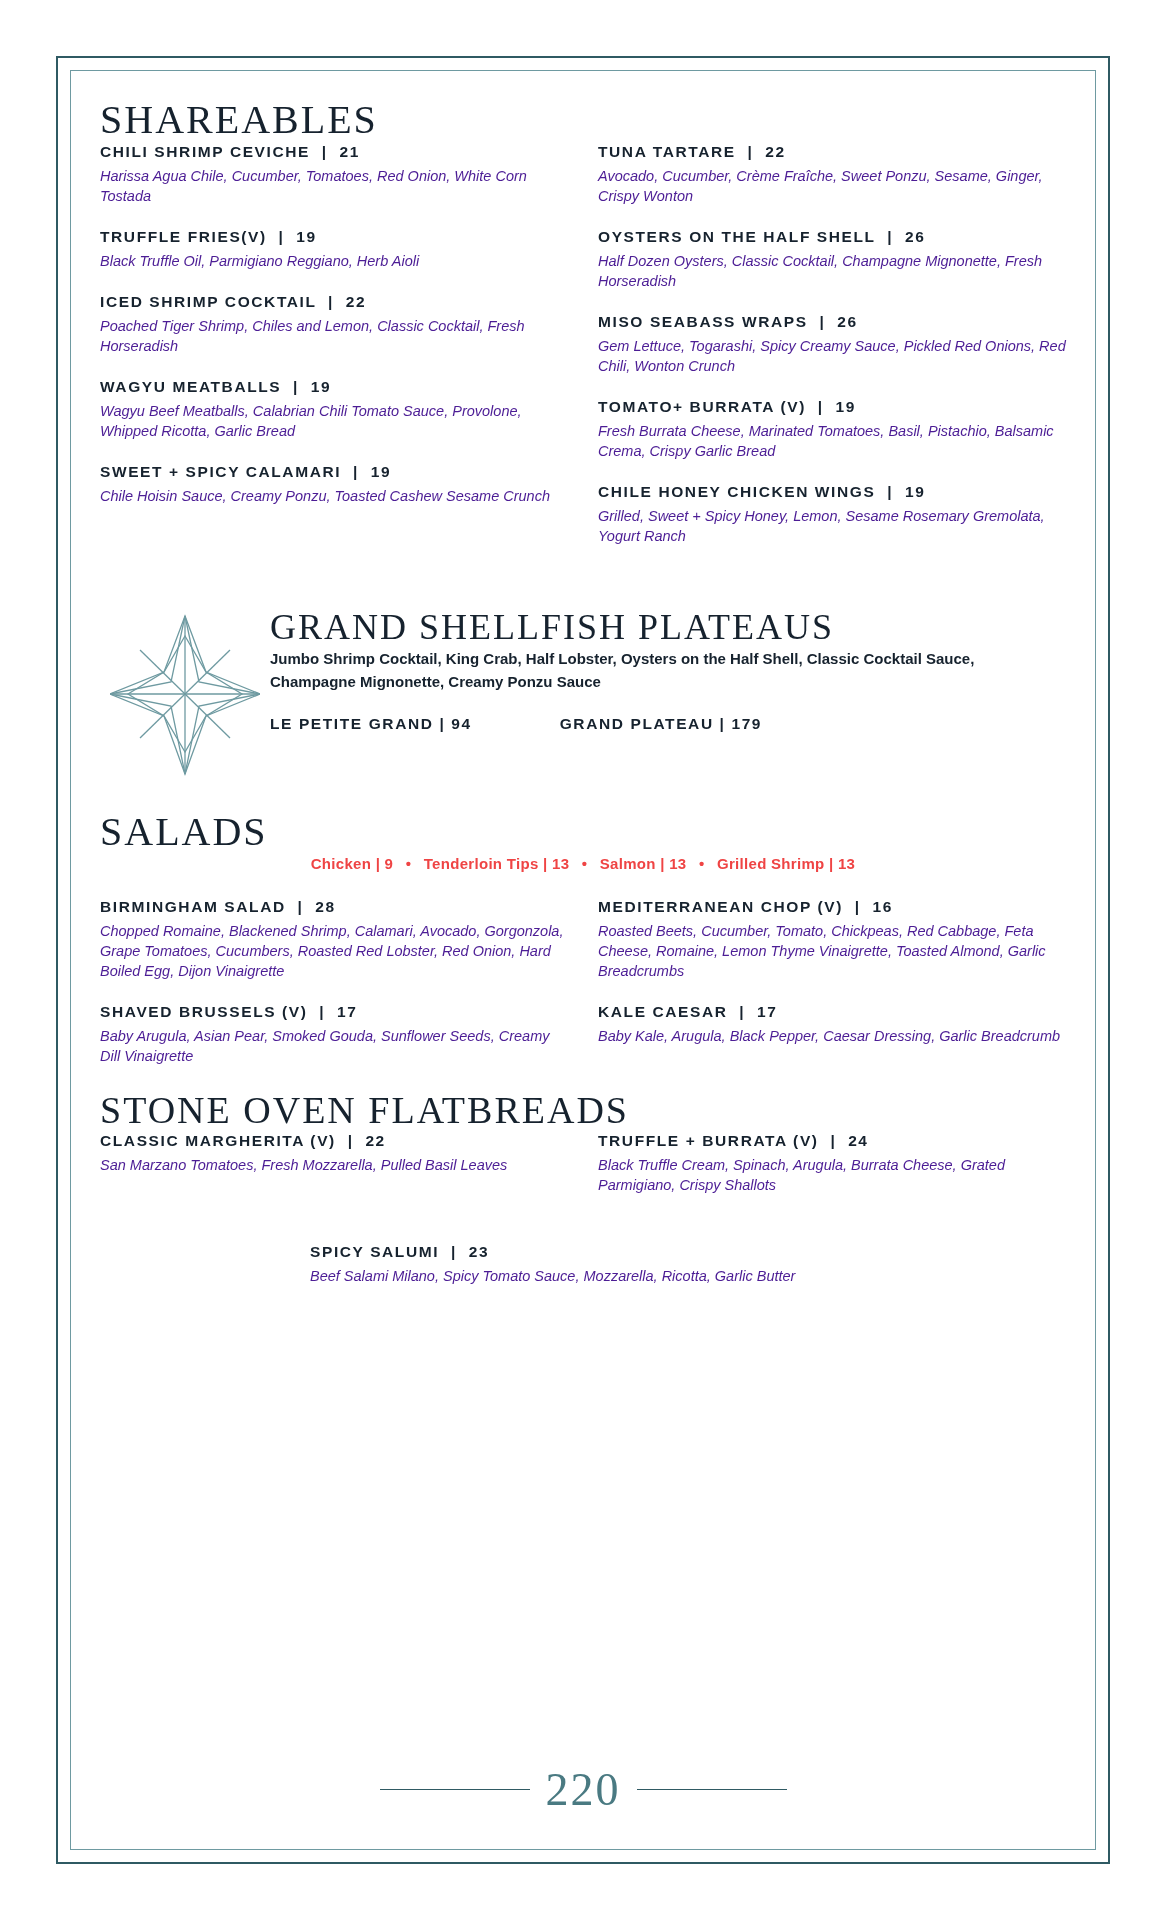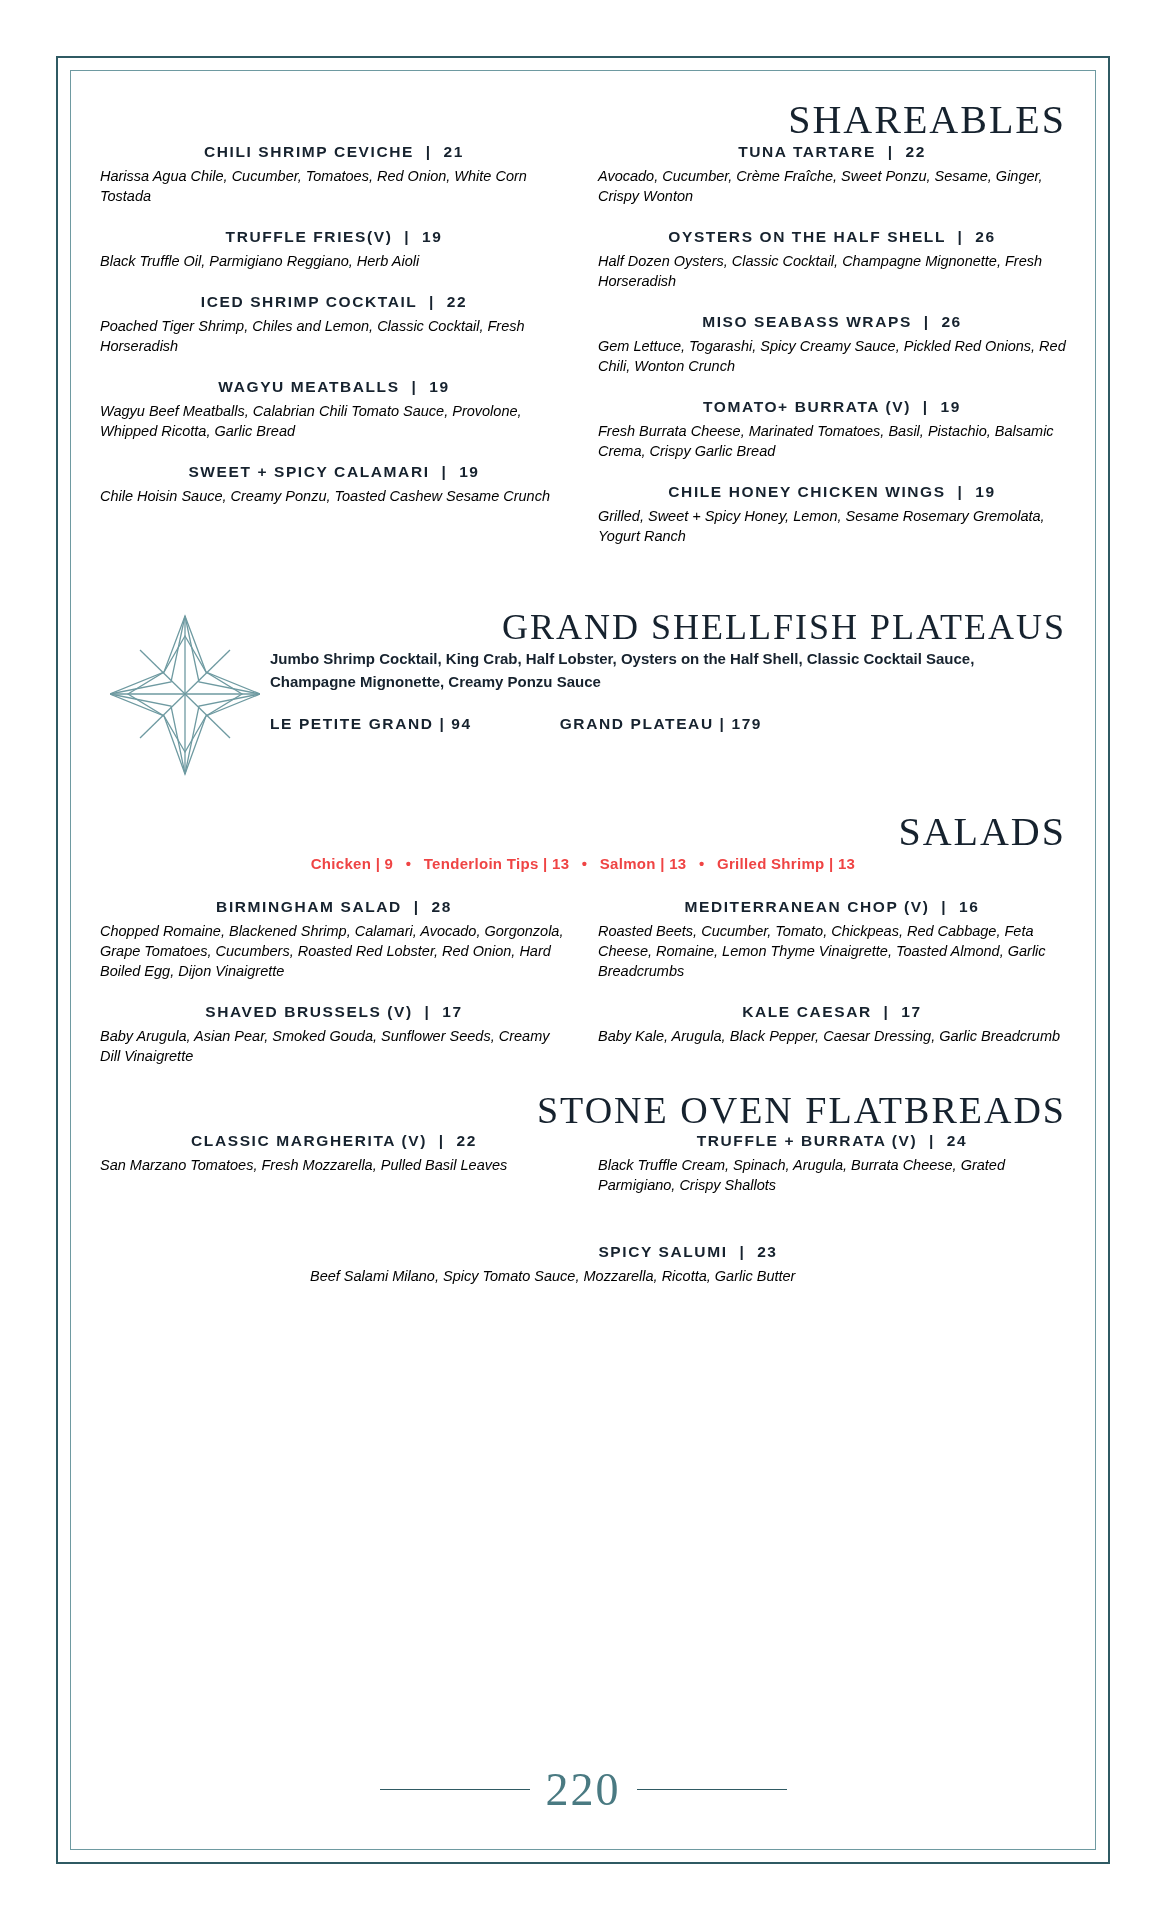--- a/index.html
+++ b/index.html
@@ -42,21 +42,21 @@
     left: 100px;
     top: 96px;
     width: 966px;
     bottom: 96px;
   }
 
   h2.section-title {
     font-family: "Liberation Serif", serif;
     font-weight: 400;
     letter-spacing: 2px;
-    text-align: right;
+    text-align: left;
     color: #16222e;
     margin: 0;
   }
   .title-shareables {
     font-size: 40px;
     margin-top: 14px;
     margin-bottom: 34px;
   }
   .title-plateaus {
     font-size: 36px;
@@ -85,27 +85,26 @@
   .item {
     margin-bottom: 22px;
   }
   .item-name {
     font-size: 15.5px;
     font-weight: bold;
     letter-spacing: 1.6px;
     color: #16222e;
     margin: 0 0 5px 0;
     white-space: pre;
-    text-align: center;
   }
   .item-desc {
     font-size: 14.5px;
     font-style: italic;
     line-height: 1.38;
-    color: #000000;
+    color: #4c1d95;
     margin: 0;
   }
 
   
   .plateaus {
     display: flex;
     align-items: flex-start;
     margin-top: 34px;
     margin-bottom: 28px;
   }

